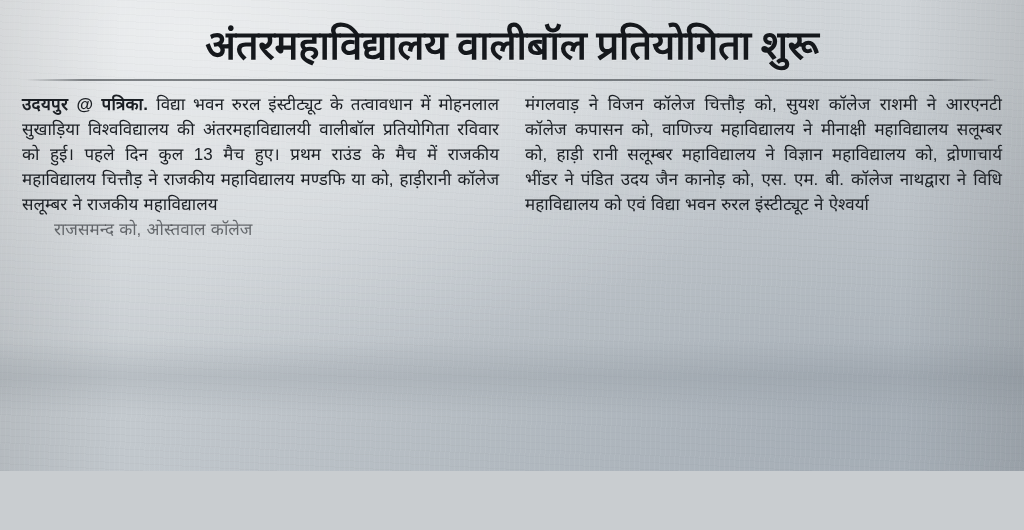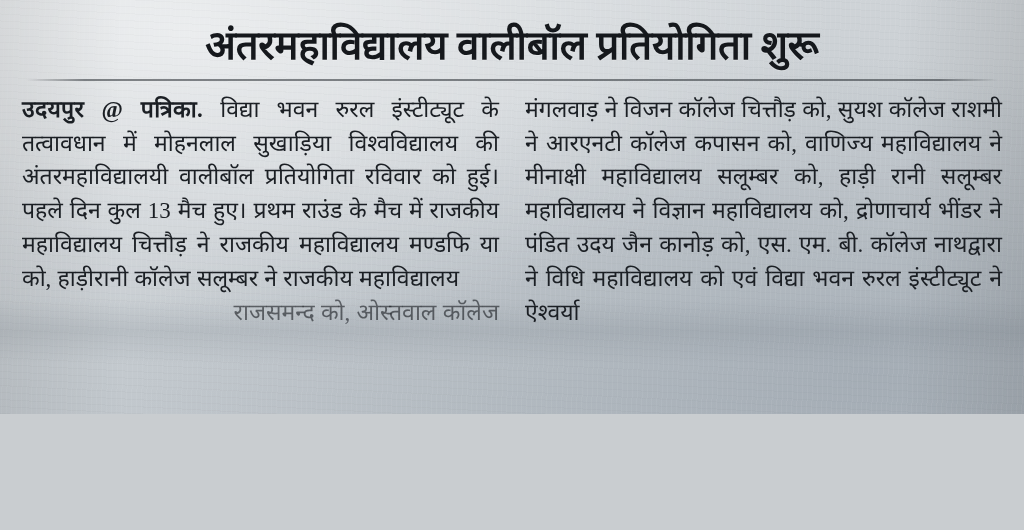--- a/index.html
+++ b/index.html
@@ -12,21 +12,21 @@
     height: 530px;
     overflow: hidden;
     font-family: "Liberation Serif", serif;
     background: #c9cdd0;
   }
 
   
   #clipping {
     position: relative;
     width: 1024px;
-    height: 414px;
+    height: 471px;
     background:
       radial-gradient(ellipse at 18% 8%, rgba(255,255,255,0.55), rgba(255,255,255,0) 55%),
       radial-gradient(ellipse at 85% 90%, rgba(120,132,145,0.35), rgba(255,255,255,0) 60%),
       linear-gradient(170deg, #d6dadd 0%, #ccd1d5 35%, #c2c8cd 70%, #b9c0c6 100%);
     overflow: hidden;
   }
   
   #clipping::before {
     content: "";
     position: absolute;
@@ -77,39 +77,40 @@
   .columns {
     display: flex;
     gap: 26px;
     align-items: flex-start;
   }
   .col {
     flex: 1 1 0;
     min-width: 0;
   }
   .body-text {
-    font-family: Liberation Serif, serif;
-    font-size: 23px;
+    font-family: Liberation Sans, sans-serif;
+    font-size: 17px;
     line-height: 1.47;
     color: #1b1f24;
     text-align: justify;
     text-justify: inter-word;
     -webkit-hyphens: none;
     hyphens: none;
     word-spacing: 0.5px;
   }
   .byline {
     font-weight: 700;
     letter-spacing: 0.3px;
   }
   .col-right .body-text {
     text-align: justify;
   }
   .lastline {
-    text-align: right;
+    text-align: left;
+    margin-left: 32px;
   }
 
   
   .fade-line {
     display: block;
     color: rgba(27,31,36,0.62);
     filter: blur(0.25px);
   }
 
   

